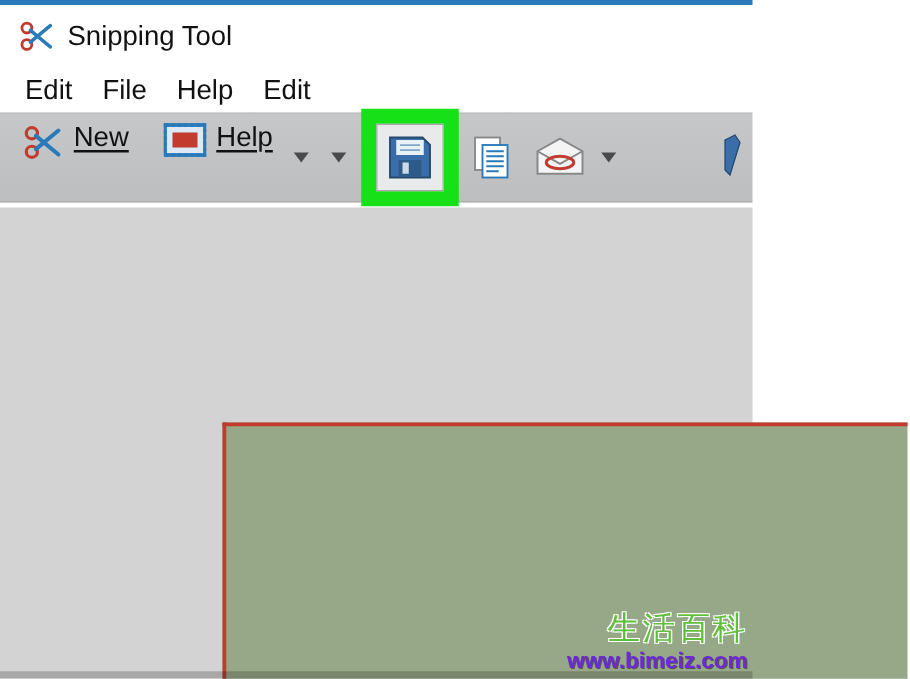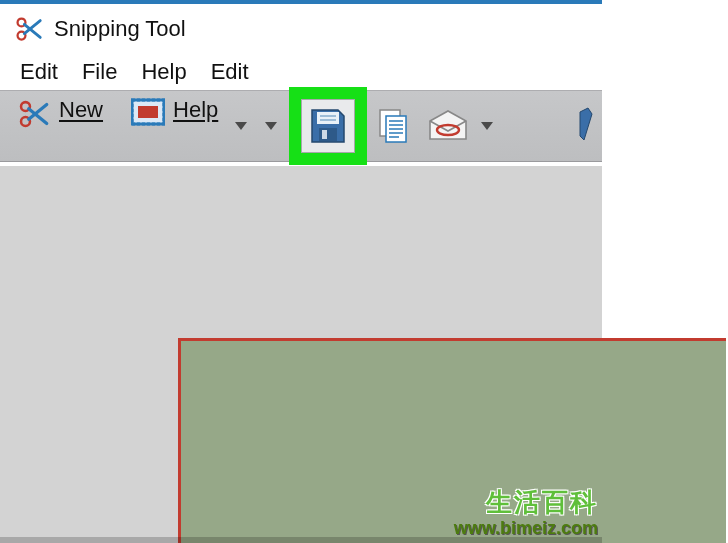--- a/index.html
+++ b/index.html
@@ -48,22 +48,22 @@
     background: #d3d3d3;
   }
   .snip {
     position: absolute; left: 178px; top: 172px; width: 548px; height: 208px;
     background: #96a888; border: 3px solid #c23b2f; border-right: none; border-bottom: none;
   }
   .watermark {
     position: absolute; right: 4px; bottom: 4px; text-align: right;
     font-family: "SimHei", "Microsoft YaHei", sans-serif;
   }
-  .watermark .line1 { font-size: 26px; font-weight: 700; color: #5fbf3a; text-shadow: 1px 1px 0 #fff, -1px -1px 0 #fff, 1px -1px 0 #fff, -1px 1px 0 #fff; letter-spacing: 2px;}
-  .watermark .line2 { font-size: 18px; font-weight: 700; color: #4d7c0f; text-shadow: 1px 1px 0 #555; margin-top: -2px; }
+  .watermark .line1 { font-size: 26px; font-weight: 400; color: #5fbf3a; text-shadow: 1px 1px 0 #fff, -1px -1px 0 #fff, 1px -1px 0 #fff, -1px 1px 0 #fff; letter-spacing: 2px;}
+  .watermark .line2 { font-size: 18px; font-weight: 700; color: #6d28d9; text-shadow: 1px 1px 0 #555; margin-top: -2px; }
   .bottom-edge { position:absolute; left:0; right:0; bottom:0; height:6px; background: rgba(0,0,0,0.2); }
   svg { display:block; }
 </style>
 </head>
 <body>
 
 <div class="window">
 
   <div class="titlebar">
     <span>

